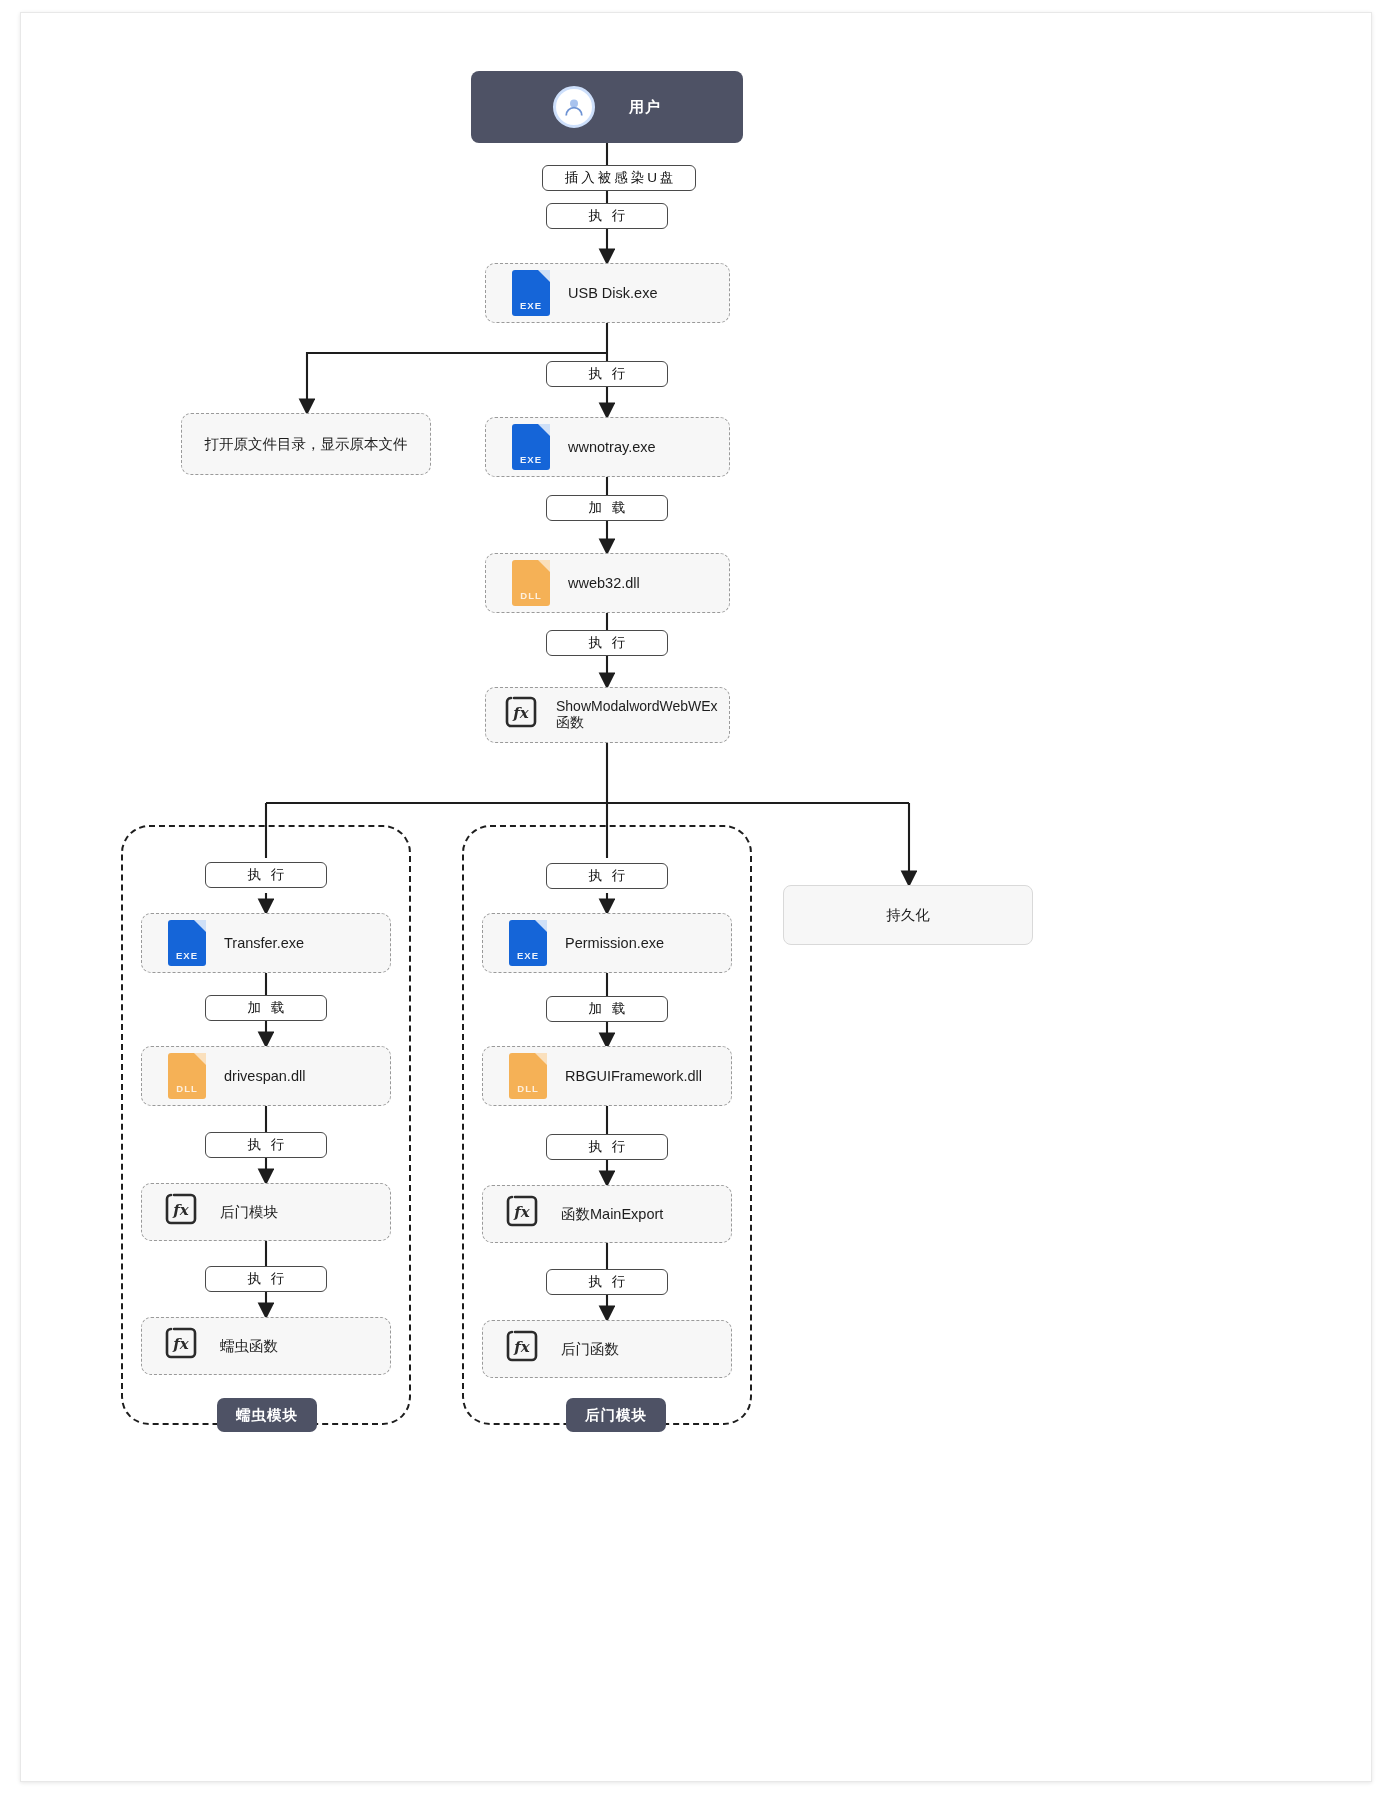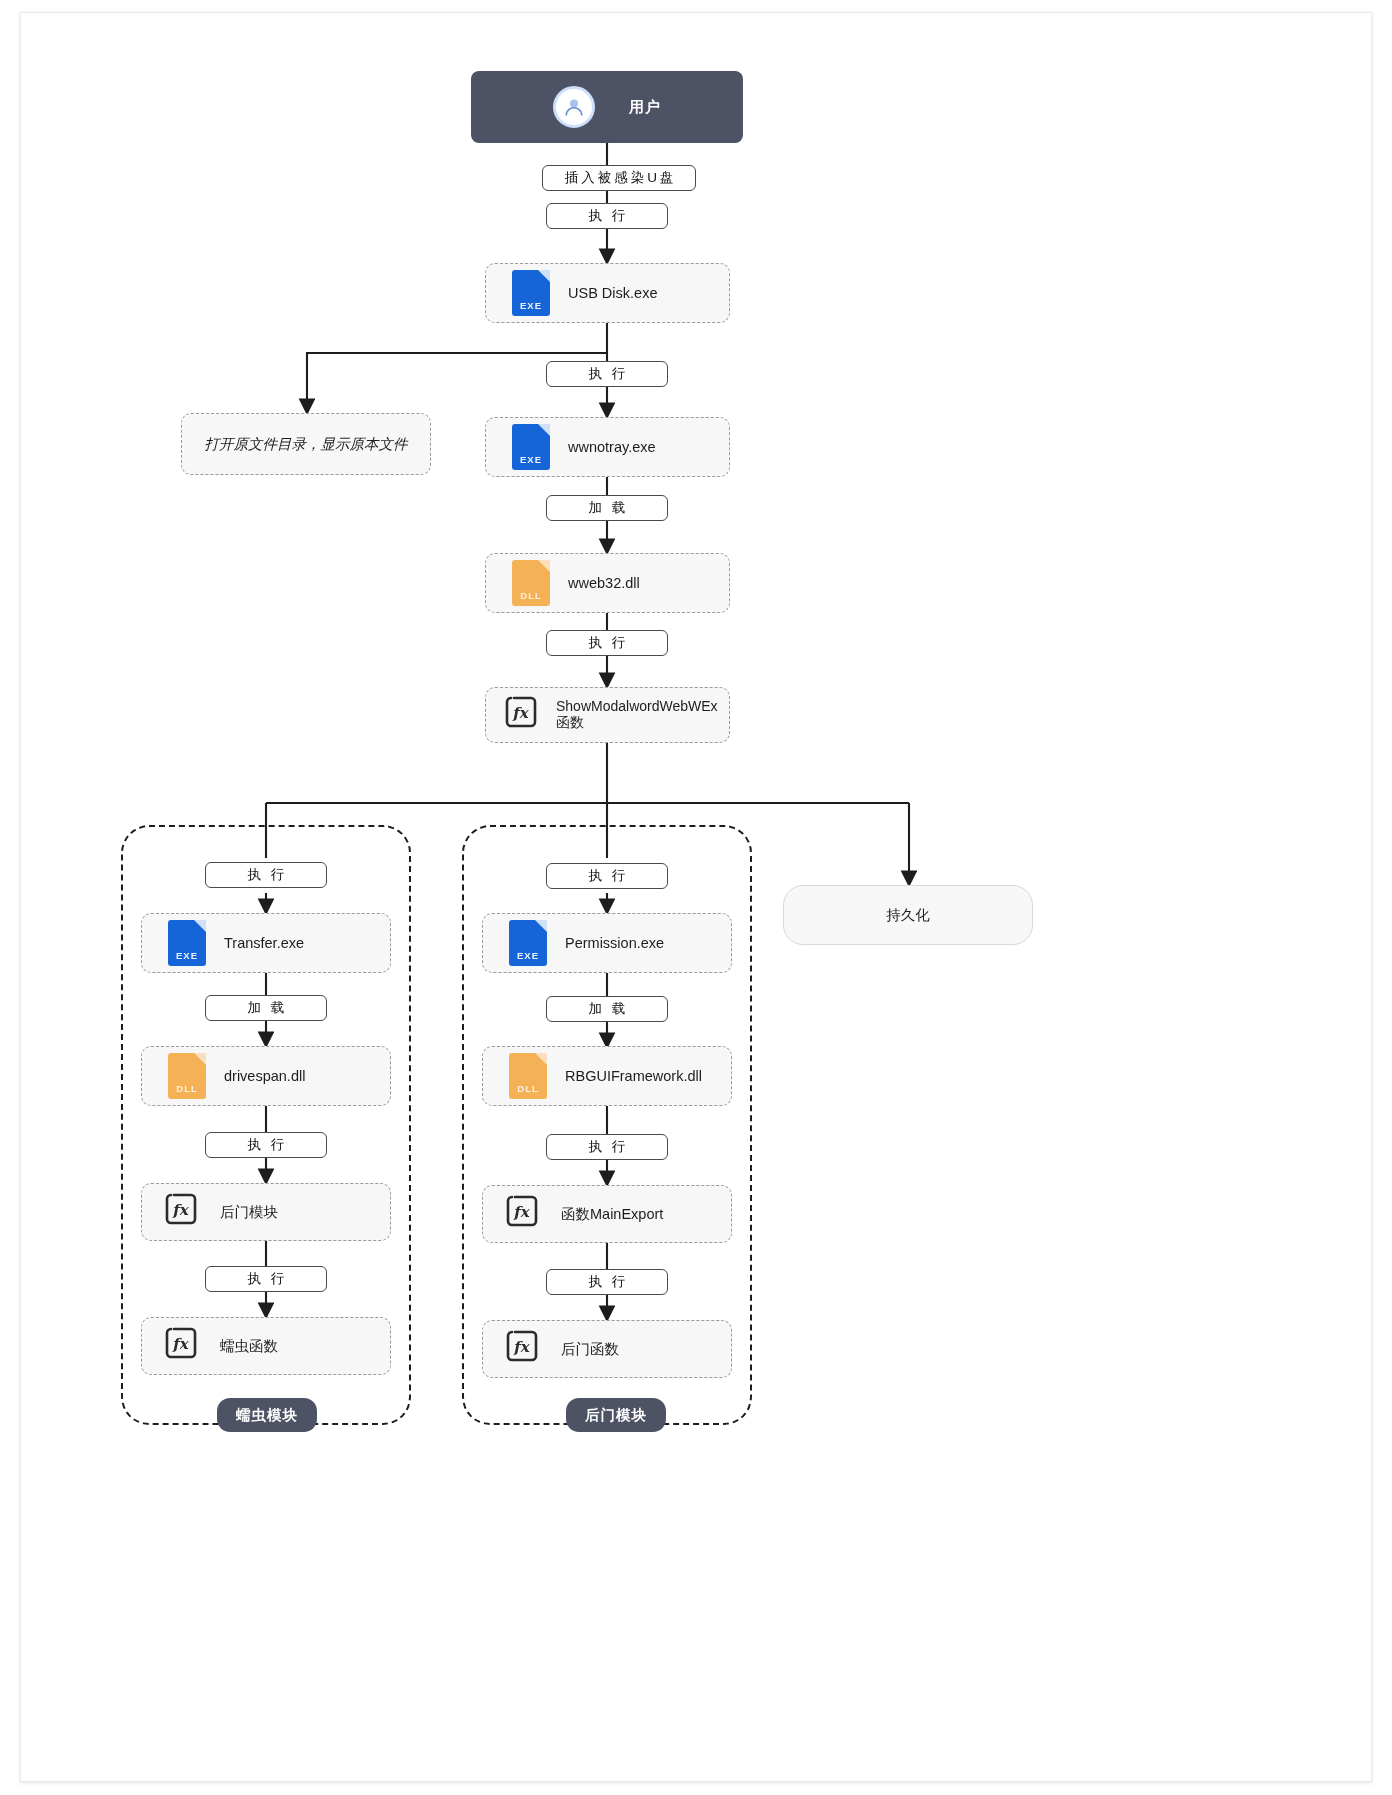--- a/index.html
+++ b/index.html
@@ -54,21 +54,21 @@
     gap:18px;
     font-size:14.5px;
     color:#1d1d1d;
   }
   .item.plain { justify-content:center; padding-left:0; }
 
   
   .flatbox {
     background:#f7f7f7;
     border:1px solid #d9d9d9;
-    border-radius:20px;
+    border-radius:8px;
     justify-content:center;
     font-size:14.5px;
     color:#1d1d1d;
   }
 
   
   .edgelabel {
     position:absolute;
     background:#ffffff;
     border:1px solid #4a4a4a;
@@ -115,21 +115,21 @@
   
   .module {
     position:absolute;
     border:2.5px dashed #1d1d1d;
     border-radius:28px;
   }
   .modlabel {
     position:absolute;
     background:#4e5265;
     color:#ffffff;
-    border-radius:13px;
+    border-radius:7px;
     height:34px;
     display:flex; align-items:center; justify-content:center;
     font-size:14.5px;
     font-weight:bold;
     letter-spacing:1px;
     z-index:6;
   }
 </style>
 </head>
 <body>
@@ -232,21 +232,21 @@
 
   <div class="node item" style="left:464px; top:250px; width:245px; height:60px;">
     <span class="fileicon exe">
       <span class="body"></span>
         <span class="fold"></span>
       <span class="tag">EXE</span>
     </span>
     <span>USB Disk.exe</span>
   </div>
 
-  <div class="node item plain" style="left:160px; top:400px; width:250px; height:62px;font-style:italic;">
+  <div class="node item plain" style="left:160px; top:400px; width:250px; height:62px;">
     <span>打开原文件目录，显示原本文件</span>
   </div>
 
   <div class="node item" style="left:464px; top:404px; width:245px; height:60px;">
     <span class="fileicon exe">
       <span class="body"></span>
         <span class="fold"></span>
       <span class="tag">EXE</span>
     </span>
     <span>wwnotray.exe</span>

